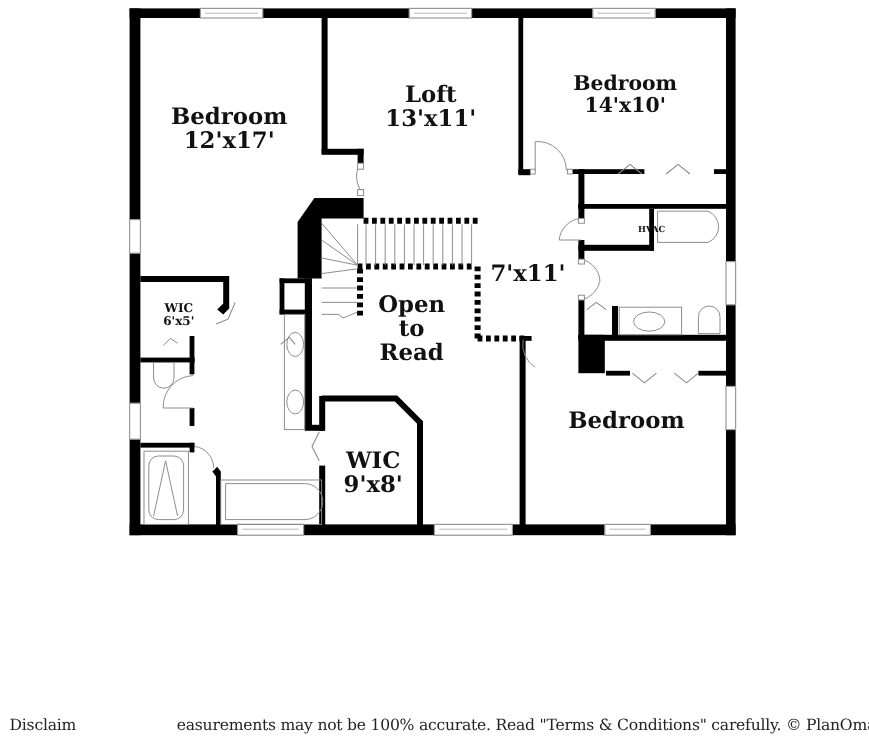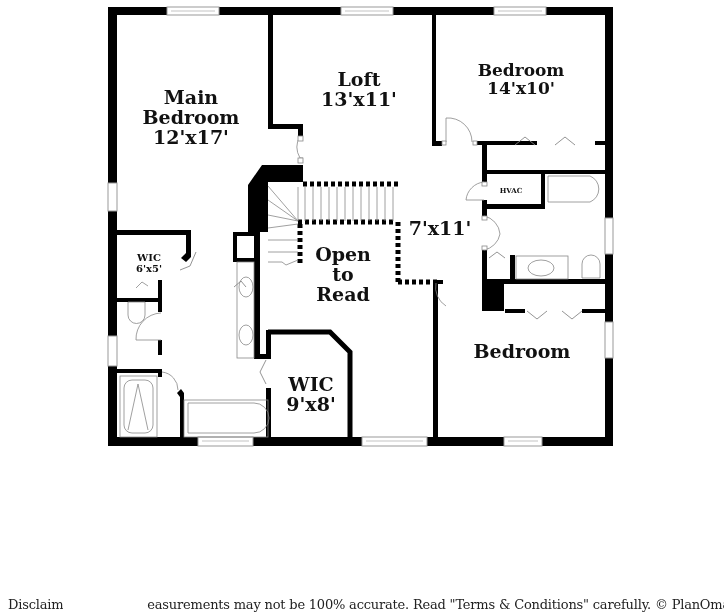--- a/index.html
+++ b/index.html
@@ -180,21 +180,20 @@
     <rect x="298" y="158" width="5" height="5"></rect>
     <rect x="442" y="141" width="4" height="4"></rect>
     <rect x="473" y="141" width="4" height="4"></rect>
     <rect x="482" y="182" width="5" height="4"></rect>
     <rect x="482" y="216" width="5" height="4"></rect>
     <rect x="482" y="246" width="5" height="4"></rect>
   </g>
 </svg>
 
 <div class="label lg" style="left:191px; top:88px;">
-  <div>Main</div>
   <div>Bedroom</div>
   <div>12'x17'</div>
 </div>
 
 <div class="label lg" style="left:359px; top:70px;">
   <div>Loft</div>
   <div>13'x11'</div>
 </div>
 
 <div class="label md" style="left:521px; top:62px;">
@@ -219,19 +218,19 @@
 
 <div class="label lg" style="left:311px; top:375px;">
   <div>WIC</div>
   <div>9'x8'</div>
 </div>
 
 <div class="label lg" style="left:522px; top:342px;">
   <div>Bedroom</div>
 </div>
 
-<div class="label xs" style="left:511px; top:187px;">
+<div class="label xs" style="left:543px; top:187px;">
   <div>HVAC</div>
 </div>
 
 <div class="disclaimer">
   <span>Disclaim</span><span class="mask"></span><span>easurements may not be 100% accurate. Read "Terms &amp; Conditions" carefully. © PlanOmatic</span>
 </div>
 
 </body></html>

